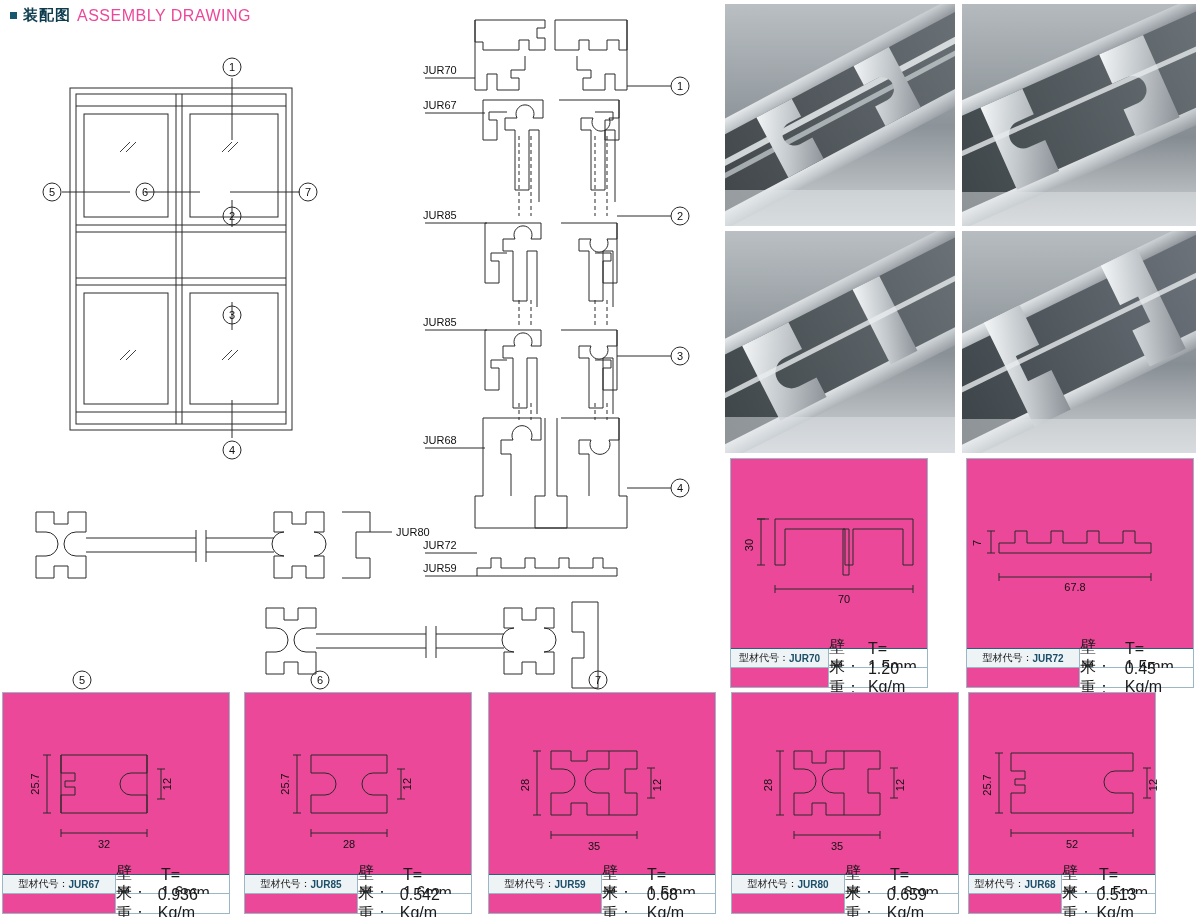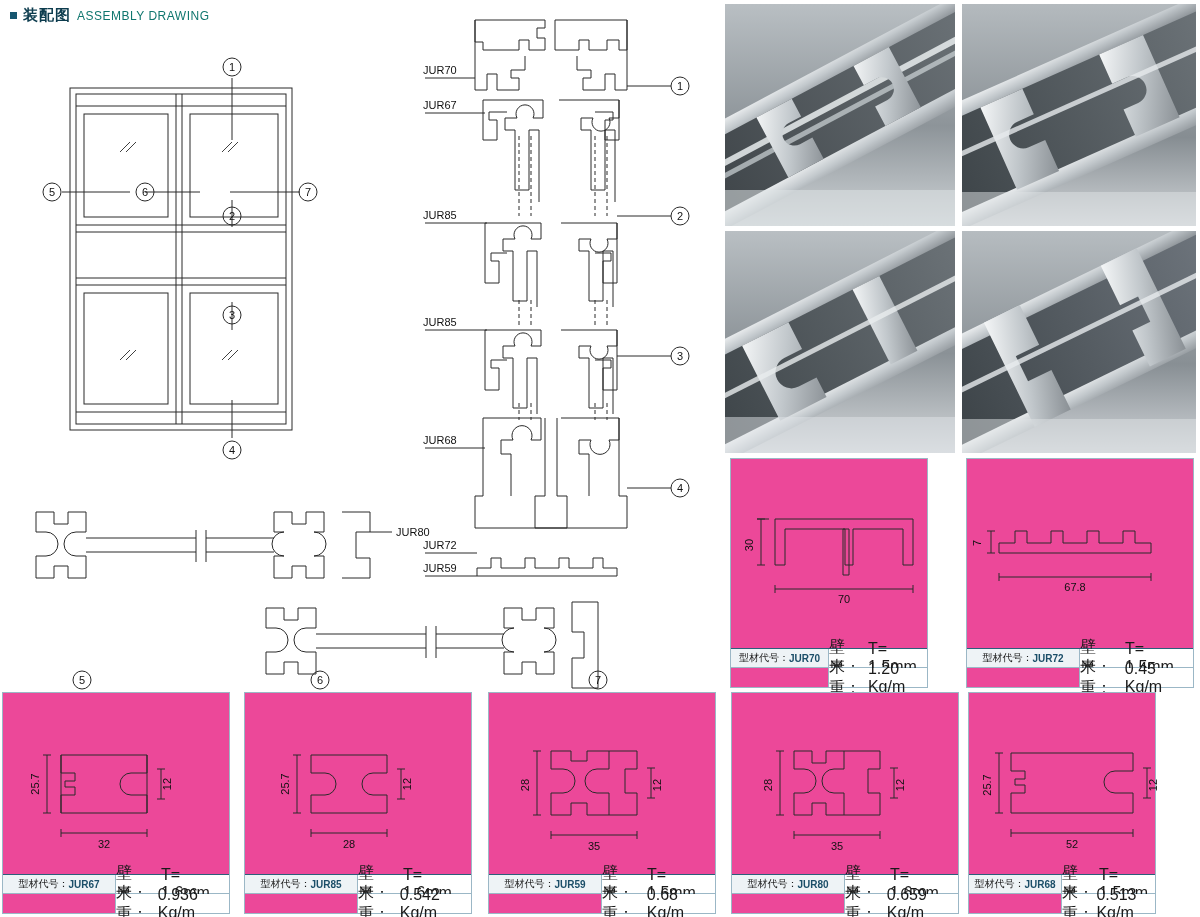--- a/index.html
+++ b/index.html
@@ -10,21 +10,21 @@
     font-family:"Liberation Sans", sans-serif;
     color:#1a1a1a;
     overflow:hidden;
   }
   .abs { position:absolute; }
 
   
   #header { left:10px; top:6px; display:flex; align-items:center; gap:6px; }
   #header .bullet { width:7px; height:7px; background:#16566f; display:inline-block; }
   #header .cn { font-size:15px; font-weight:bold; color:#0d3c4e; letter-spacing:1px;font-family:Liberation Serif, serif; }
-  #header .en { font-size:12px; color:#0f766e; letter-spacing:.5px; }
+  #header .en { font-size:16px; color:#ec4899; letter-spacing:.5px; }
 
   
   svg { display:block; }
   .lbl { font-size:11px; fill:#111; font-family:"Liberation Sans", sans-serif; }
 
   
   .photo { position:absolute; overflow:hidden; background:#9aa0a4; }
   .photo .inner { position:absolute; inset:0; }
 
   

